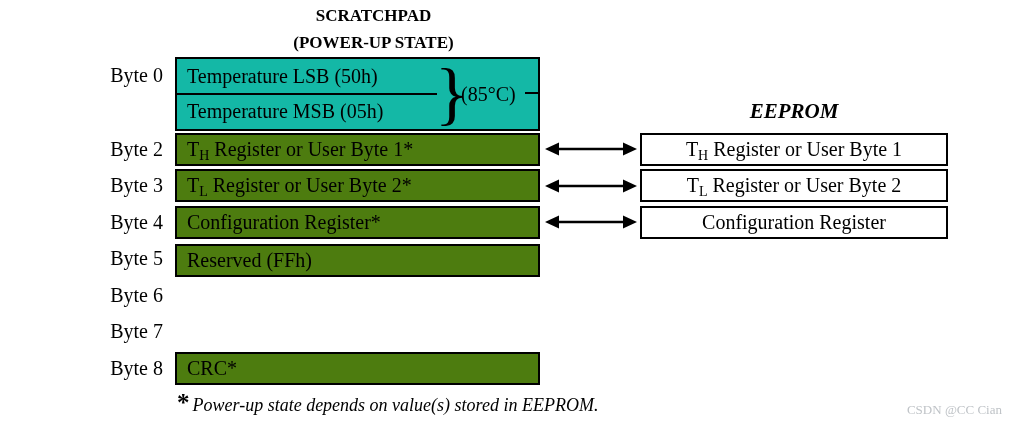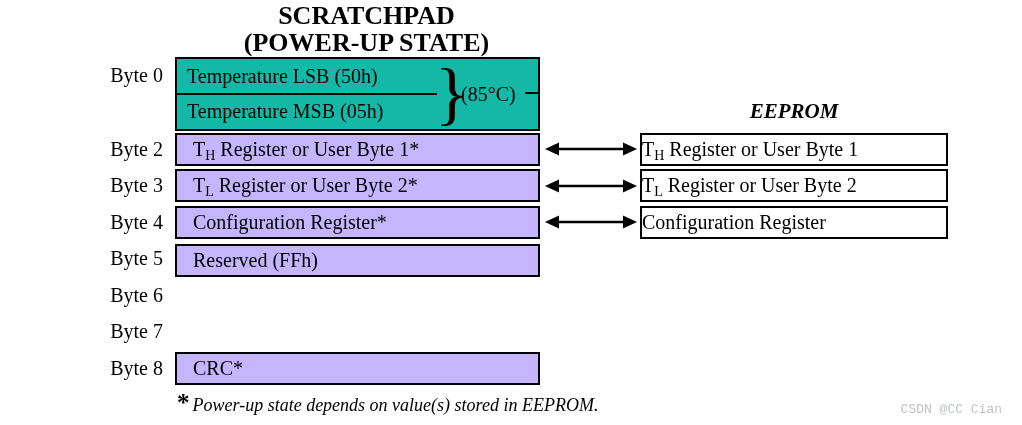--- a/index.html
+++ b/index.html
@@ -4,22 +4,22 @@
 <style>
   * { margin: 0; padding: 0; box-sizing: border-box; }
   html, body { width: 1022px; height: 425px; background: #ffffff; overflow: hidden; }
   .stage {
     position: relative; width: 1022px; height: 425px; background: #ffffff;
     font-family: "Liberation Serif", serif; color: #000000;
   }
 
   
   .sp-title {
-    position: absolute; left: 184px; top: 2px; width: 365px;
-    text-align: center; font-weight: bold; font-size: 26px; line-height: 27px;
+    position: absolute; left: 191px; top: 2px; width: 365px;
+    text-align: center; font-weight: bold; font-size: 17px; line-height: 27px;
   }
   .ee-title {
     position: absolute; left: 640px; top: 99px; width: 308px;
     text-align: center; font-weight: bold; font-size: 21px; line-height: 24px; font-style: italic;
   }
 
   
   .byte-label {
     position: absolute; left: 48px; width: 115px;
     text-align: right; font-size: 20px;
@@ -48,29 +48,29 @@
     position: absolute; left: 284px; top: 0; height: 70px;
     display: flex; align-items: center; font-size: 20px; white-space: nowrap;
   }
   .annot-dash {
     position: absolute; right: 0; top: 33px; width: 13px; height: 2px; background: #000;
   }
 
   
   .sp-row {
     position: absolute; left: 175px; width: 365px; height: 33px;
-    border: 2px solid #000; background: #c4b5fd;
-    font-size: 20px; line-height: 29px; padding-left: 16px; white-space: nowrap;
+    border: 2px solid #000; background: #4d7c0f;
+    font-size: 20px; line-height: 29px; padding-left: 10px; white-space: nowrap;
   }
 
   
   .ee-row {
     position: absolute; left: 640px; width: 308px; height: 33px;
     border: 2px solid #000; background: #fff;
-    font-size: 20px; line-height: 29px; text-align: left; white-space: nowrap;
+    font-size: 20px; line-height: 29px; text-align: center; white-space: nowrap;
   }
 
   .sub { font-size: 14px; vertical-align: -4px; }
 
   
   .arrow { position: absolute; left: 545px; width: 92px; height: 18px; }
 
   
   .footnote {
     position: absolute; left: 177px; top: 393px;
@@ -79,21 +79,21 @@
   .fn-star {
     font-size: 25px; font-weight: bold; line-height: 20px; margin-right: 3px;
   }
   .fn-text {
     font-style: italic; font-size: 18px; line-height: 24px;
   }
 
   
   .watermark {
     position: absolute; right: 20px; top: 402px;
-    font-family: Liberation Mono, monospace; font-size: 13px; color: #bfc3c7;
+    font-family: Liberation Serif, serif; font-size: 13px; color: #bfc3c7;
   }
 </style>
 </head>
 <body>
 
 <div class="stage">
 
   <div class="sp-title">
     <div>SCRATCHPAD</div>
     <div>(POWER-UP STATE)</div>

